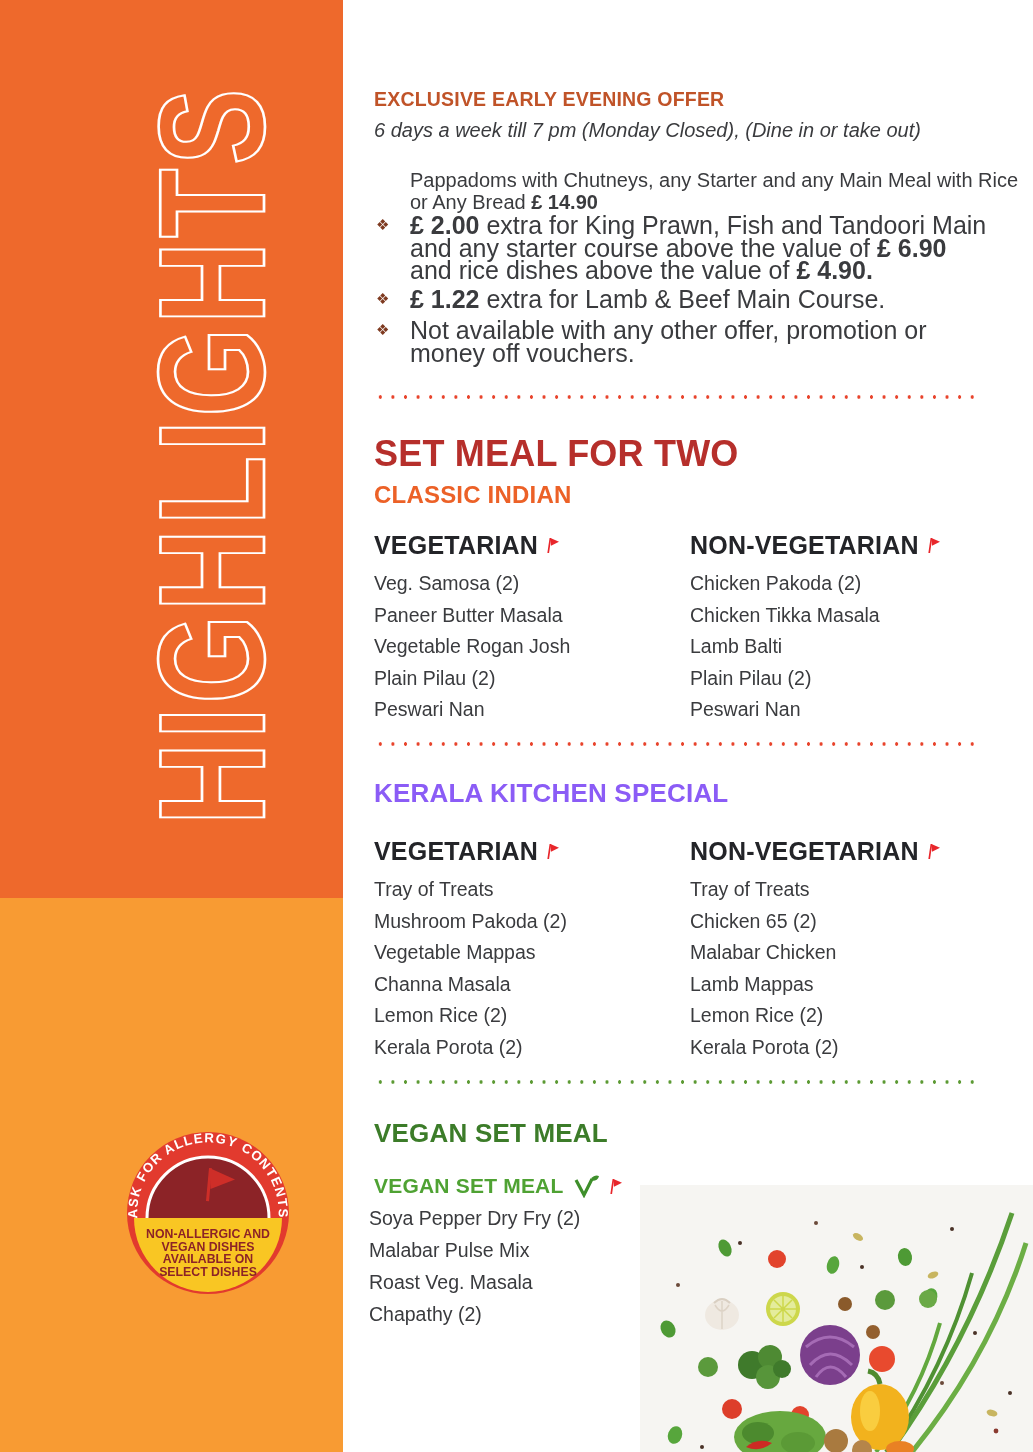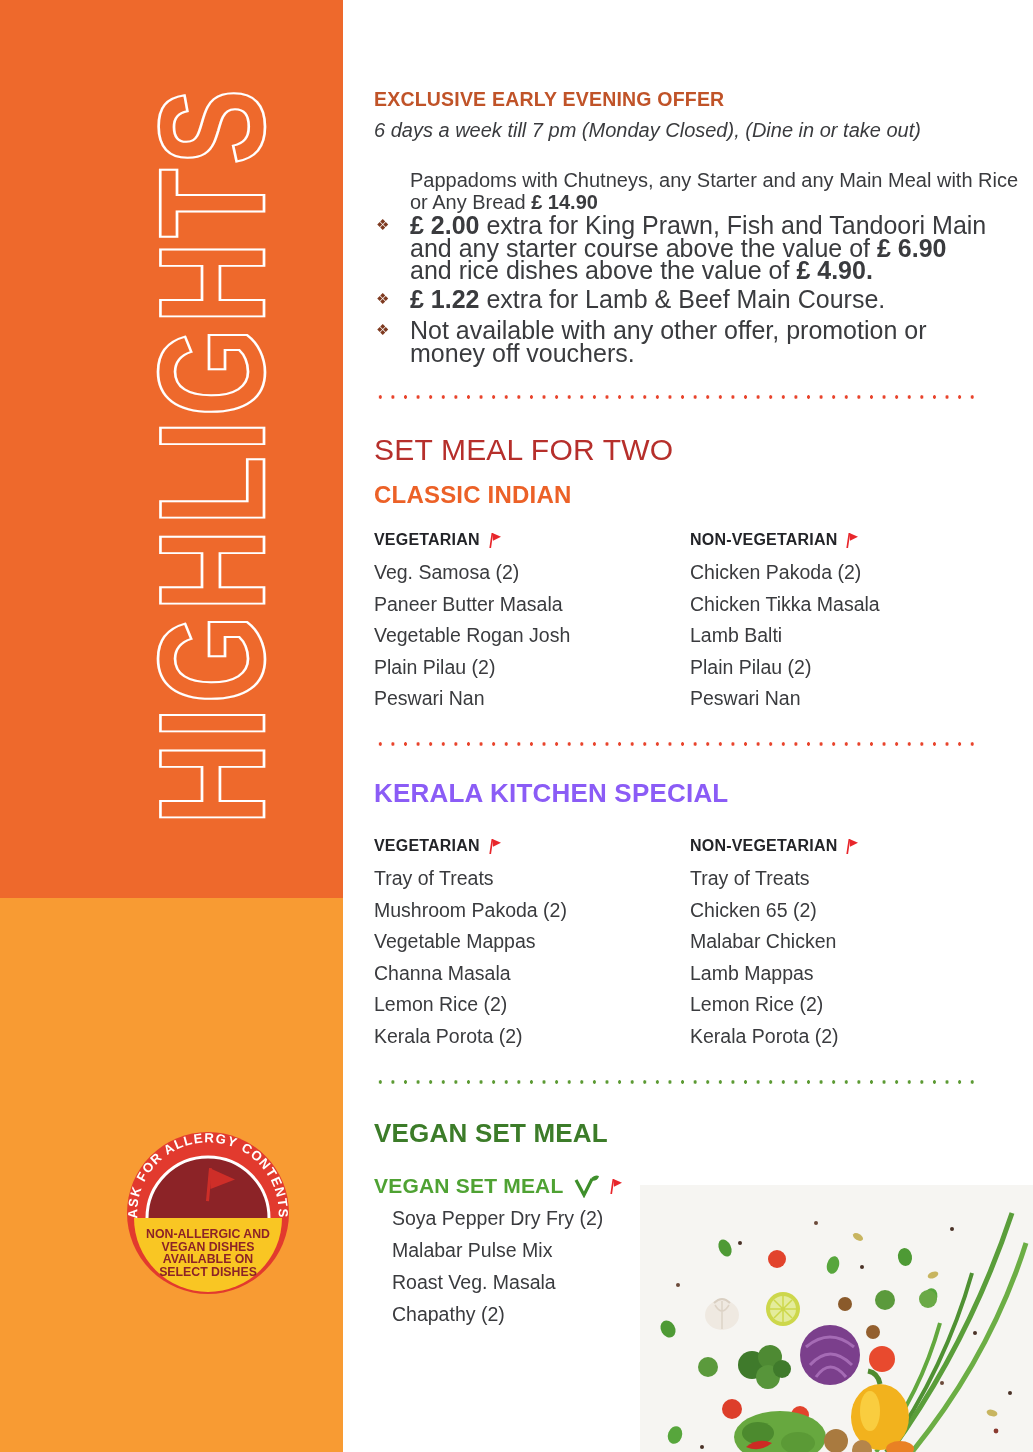--- a/index.html
+++ b/index.html
@@ -24,34 +24,34 @@
   .bullet{left:376px;display:flex;}
   .bullet .diamond{color:#7E3A20;font-size:15px;line-height:22px;width:34px;flex:none;}
   .bullet p{margin:0;width:580px;font-size:25px;line-height:22.5px;color:#3A3B3E;}
   .b1{top:214px;} .b2{top:288px;} .b3{top:319px;}
 
   .dots{left:374px;width:607px;height:4px;background-repeat:repeat-x;}
   .dots-red{background-image:radial-gradient(circle,#E8442C 1.6px,rgba(0,0,0,0) 1.9px);background-size:12.6px 4px;}
   .dots-green{background-image:radial-gradient(circle,#5C9A33 1.6px,rgba(0,0,0,0) 1.9px);background-size:12.6px 4px;}
   .d1{top:395px;} .d2{top:742px;} .d3{top:1080px;}
 
-  .h-setmeal{left:374px;top:433px;font-size:30px;font-weight:normal;color:#B62F2B;letter-spacing:.2px;}
+  .h-setmeal{left:374px;top:433px;font-size:36px;font-weight:bold;color:#B62F2B;letter-spacing:.2px;}
   .h-classic{left:374px;top:481px;font-size:24px;font-weight:bold;color:#EC6127;letter-spacing:.2px;}
   .h-kerala{left:374px;top:778px;font-size:26px;font-weight:bold;color:#8b5cf6;letter-spacing:.2px;}
   .h-vegan{left:374px;top:1118px;font-size:26px;font-weight:bold;color:#3C7C29;letter-spacing:.2px;}
 
   .col{width:305px;}
   .c1v{left:374px;top:531px;} .c1n{left:690px;top:531px;}
   .c2v{left:374px;top:837px;} .c2n{left:690px;top:837px;}
-  .col h4{margin:0 0 8px 0;font-size:16px;color:#232428;letter-spacing:.2px;display:flex;align-items:center;gap:7px;}
+  .col h4{margin:0 0 8px 0;font-size:25px;color:#232428;letter-spacing:.2px;display:flex;align-items:center;gap:7px;}
   .col ul,.vegan-items ul{margin:0;padding:0;list-style:none;font-size:19.5px;line-height:31.5px;color:#3A3B3E;}
 
   .vegan-sub{left:374px;top:1174px;font-size:21px;font-weight:bold;color:#4FA233;letter-spacing:.2px;
              display:flex;align-items:center;gap:9px;}
-  .vegan-items{left:392px;top:1202px;}
+  .vegan-items{left:369px;top:1202px;}
   .vegan-items ul{line-height:32px;}
 
   .photo{position:absolute;left:640px;top:1185px;}
 </style>
 </head>
 <body>
 
 <div class="page">
 
   <div class="sidebar-top"></div>

